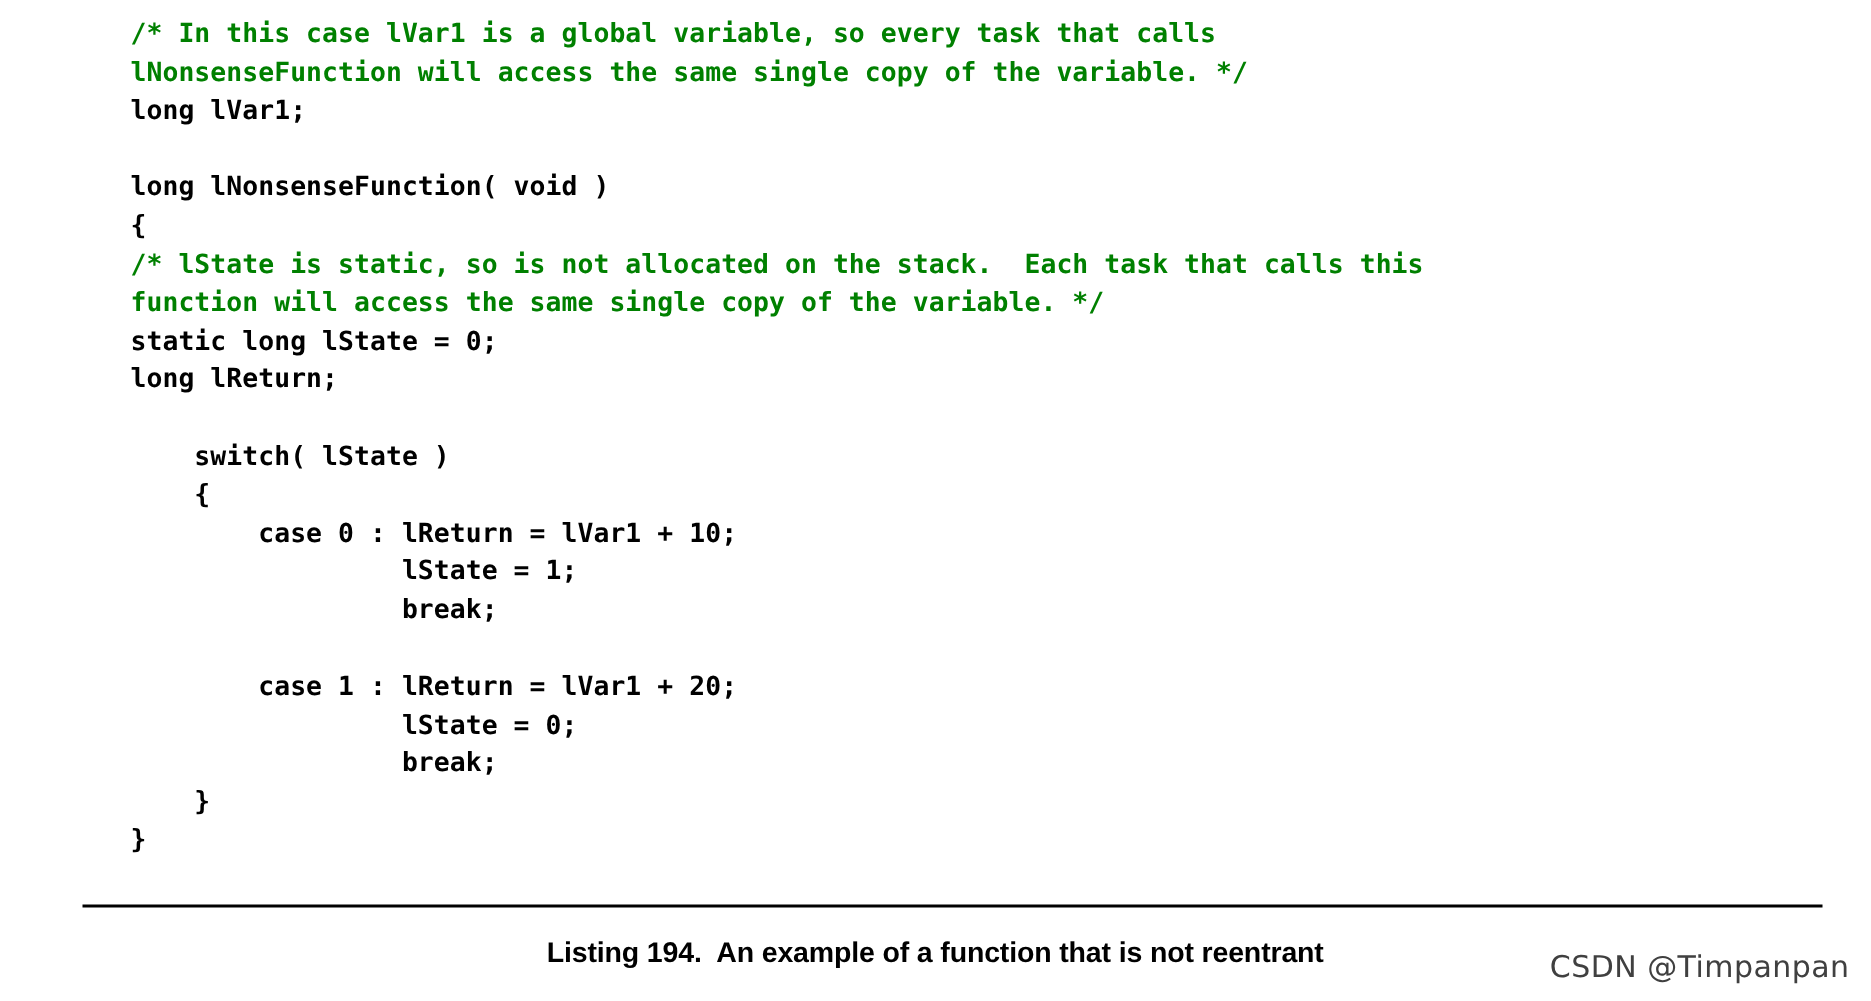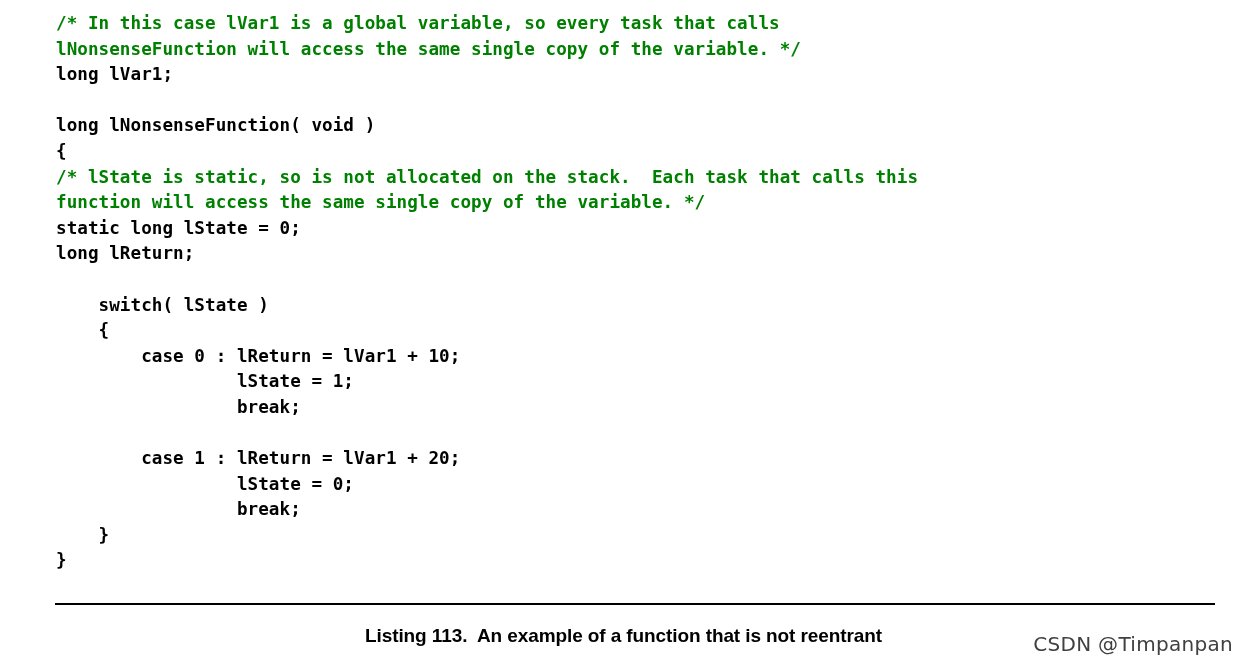--- a/index.html
+++ b/index.html
@@ -27,20 +27,21 @@
     font-size: 17.6px;
     font-weight: bold;
     line-height: 25.6px;
     letter-spacing: 0.05px;
     color: #000000;
     white-space: pre;
   }
   #code-listing .line {
     height: 25.6px;
     white-space: pre;
+    margin-left: 31px;
   }
   #code-listing .line.comment {
     color: #008000;
   }
   #code-listing .line.blank {
     height: 25.6px;
   }
 
   
   #caption-rule {
@@ -81,15 +82,15 @@
     user-select: none;
   }
 </style>
 </head>
 <body>
 
 <div id="code-listing"><div class="line comment">/* In this case lVar1 is a global variable, so every task that calls</div><div class="line comment">lNonsenseFunction will access the same single copy of the variable. */</div><div class="line code">long lVar1;</div><div class="line blank"></div><div class="line code">long lNonsenseFunction( void )</div><div class="line code">{</div><div class="line comment">/* lState is static, so is not allocated on the stack.  Each task that calls this</div><div class="line comment">function will access the same single copy of the variable. */</div><div class="line code">static long lState = 0;</div><div class="line code">long lReturn;</div><div class="line blank"></div><div class="line code">    switch( lState )</div><div class="line code">    {</div><div class="line code">        case 0 : lReturn = lVar1 + 10;</div><div class="line code">                 lState = 1;</div><div class="line code">                 break;</div><div class="line blank"></div><div class="line code">        case 1 : lReturn = lVar1 + 20;</div><div class="line code">                 lState = 0;</div><div class="line code">                 break;</div><div class="line code">    }</div><div class="line code">}</div></div>
 
 <div id="caption-rule"></div>
 
-<div id="figure-caption">Listing 113.  An example of a function that is not reentrant</div>
+<div id="figure-caption">Listing 194.  An example of a function that is not reentrant</div>
 
 <div id="watermark">CSDN @Timpanpan</div>
 
 </body></html>

